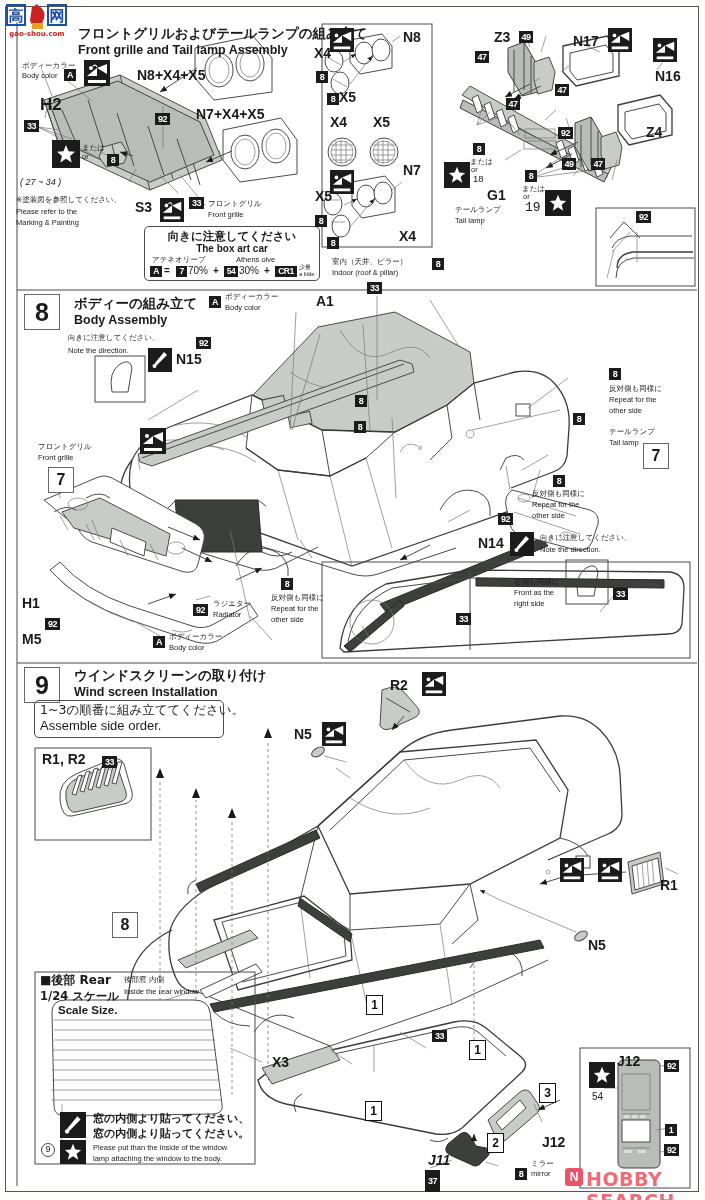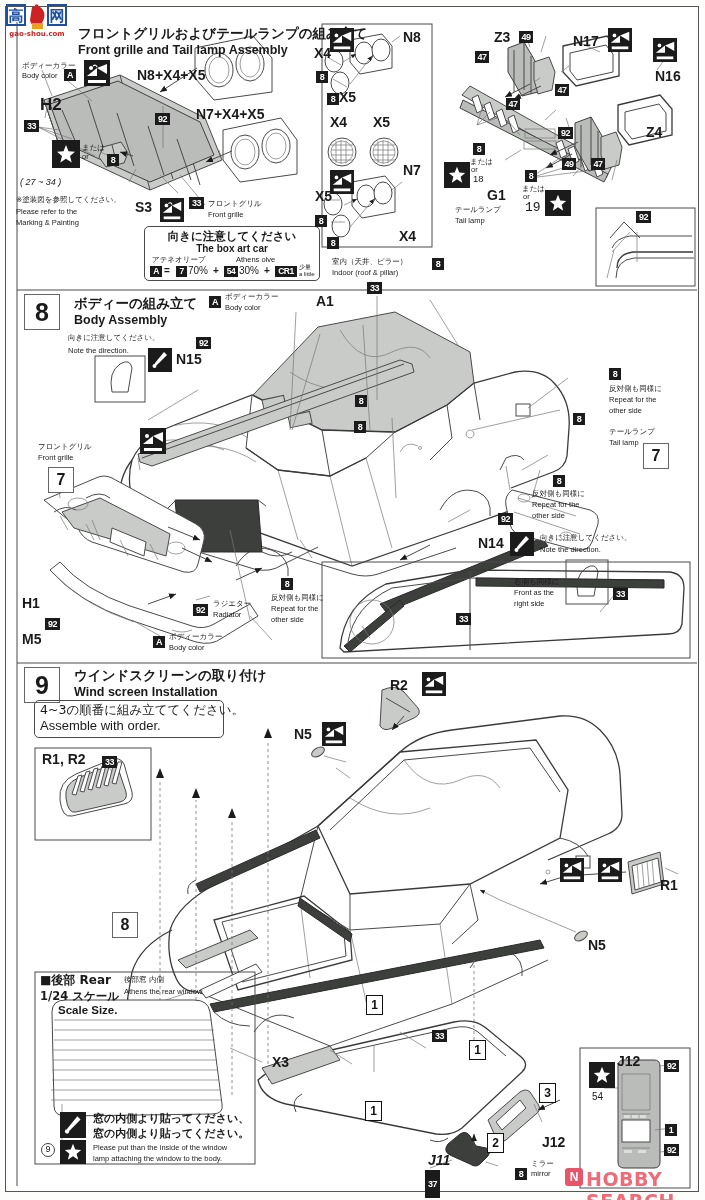--- a/index.html
+++ b/index.html
@@ -806,22 +806,22 @@
   <div class="t xsm" style="left:514px; top:589px;">Front as the</div>
   <div class="t xsm" style="left:514px; top:600px;">right side</div>
   <div class="chip" style="left:456px; top:613px; width:15px; height:12px; font-size:9px;">33</div>
   <div class="chip" style="left:613px; top:588px; width:15px; height:12px; font-size:9px;">33</div>
 
   <div class="step-num" style="left:24px; top:667px; width:36px; height:36px; font-size:25px;">9</div>
   <div class="t title-jp jp" style="left:74px; top:668px;">ウインドスクリーンの取り付け</div>
   <div class="t title-en" style="left:74px; top:686px;">Wind screen Installation</div>
 
   <div class="box box-r" style="left:34px; top:700px; width:190px; height:38px;"></div>
-  <div class="t jp" style="left:40px; top:703px; font-size:12.5px;">4~3の順番に組み立ててください。</div>
-  <div class="t" style="left:40px; top:719px; font-size:13px;">Assemble with order.</div>
+  <div class="t jp" style="left:40px; top:703px; font-size:12.5px;">1~3の順番に組み立ててください。</div>
+  <div class="t" style="left:40px; top:719px; font-size:13px;">Assemble side order.</div>
 
   <div class="t med-label" style="left:42px; top:752px;">R1, R2</div>
   <div class="chip" style="left:102px; top:756px; width:15px; height:12px; font-size:9px;">33</div>
 
   <div class="t med-label" style="left:294px; top:727px;">N5</div>
   <div class="glue-box" style="left:322px; top:722px; width:24px; height:24px;">
     <svg width="24" height="24" viewBox="0 0 26 26">
         <rect width="26" height="26" fill="#1b1b1b"></rect>
       <path d="M3 16 L13 8 L13 16 Z" fill="#fff"></path>
         <path d="M13 8 L23 4 L23 14 Z" fill="#fff"></path>
@@ -864,30 +864,30 @@
 
   <div class="t med-label" style="left:272px; top:1055px;">X3</div>
   <div class="chipw" style="left:366px; top:995px; width:17px; height:20px; font-size:12px;">1</div>
   <div class="chipw" style="left:469px; top:1040px; width:17px; height:20px; font-size:12px;">1</div>
   <div class="chipw" style="left:365px; top:1101px; width:17px; height:20px; font-size:12px;">1</div>
   <div class="chip" style="left:432px; top:1030px; width:15px; height:12px; font-size:9px;">33</div>
   <div class="chipw" style="left:539px; top:1083px; width:17px; height:20px; font-size:12px;">3</div>
   <div class="chipw" style="left:487px; top:1133px; width:17px; height:20px; font-size:12px;">2</div>
   <div class="t med-label" style="left:542px; top:1135px;">J12</div>
   <div class="t med-label" style="left:428px; top:1153px;font-style:italic;">J11</div>
-  <div class="chip" style="left:425px; top:1170px; width:15px; height:28px; font-size:9px;">37</div>
+  <div class="chip" style="left:425px; top:1170px; width:15px; height:22px; font-size:9px;">37</div>
   <div class="chip" style="left:515px; top:1168px; width:12px; height:12px; font-size:9px;">8</div>
   <div class="t xsm jp" style="left:531px; top:1160px;">ミラー</div>
   <div class="t xsm" style="left:531px; top:1170px;">mirror</div>
 
   <div class="t jp" style="left:40px; top:974px; font-size:12px; font-weight:bold;">■後部 Rear</div>
   <div class="t jp" style="left:40px; top:990px; font-size:11.5px; font-weight:bold;">1/24 スケール</div>
   <div class="t" style="left:58px; top:1004px; font-size:11.5px; font-weight:bold;">Scale Size.</div>
   <div class="t xsm jp" style="left:124px; top:976px;">後部窓 内側</div>
-  <div class="t xsm" style="left:124px; top:988px;">Athens the rear window</div>
+  <div class="t xsm" style="left:124px; top:988px;">Inside the rear window</div>
   <div class="caution-box" style="left:60px; top:1112px; width:26px; height:26px;">
     <svg width="26" height="26" viewBox="0 0 24 24">
         <rect width="24" height="24" fill="#1b1b1b"></rect>
       <path d="M16 4 L19 7 L9 17 L6 18 L7 15 Z" fill="#fff"></path>
         <circle cx="6.5" cy="18" r="2" fill="#fff"></circle>
       </svg>
   </div>
   <div class="t jp" style="left:93px; top:1113px; font-size:11px; font-weight:bold;">窓の内側より貼ってください、</div>
   <div class="t jp" style="left:93px; top:1128px; font-size:11px; font-weight:bold;">窓の内側より貼ってください。</div>
   <div class="star-box" style="left:60px; top:1140px; width:26px; height:24px;">

